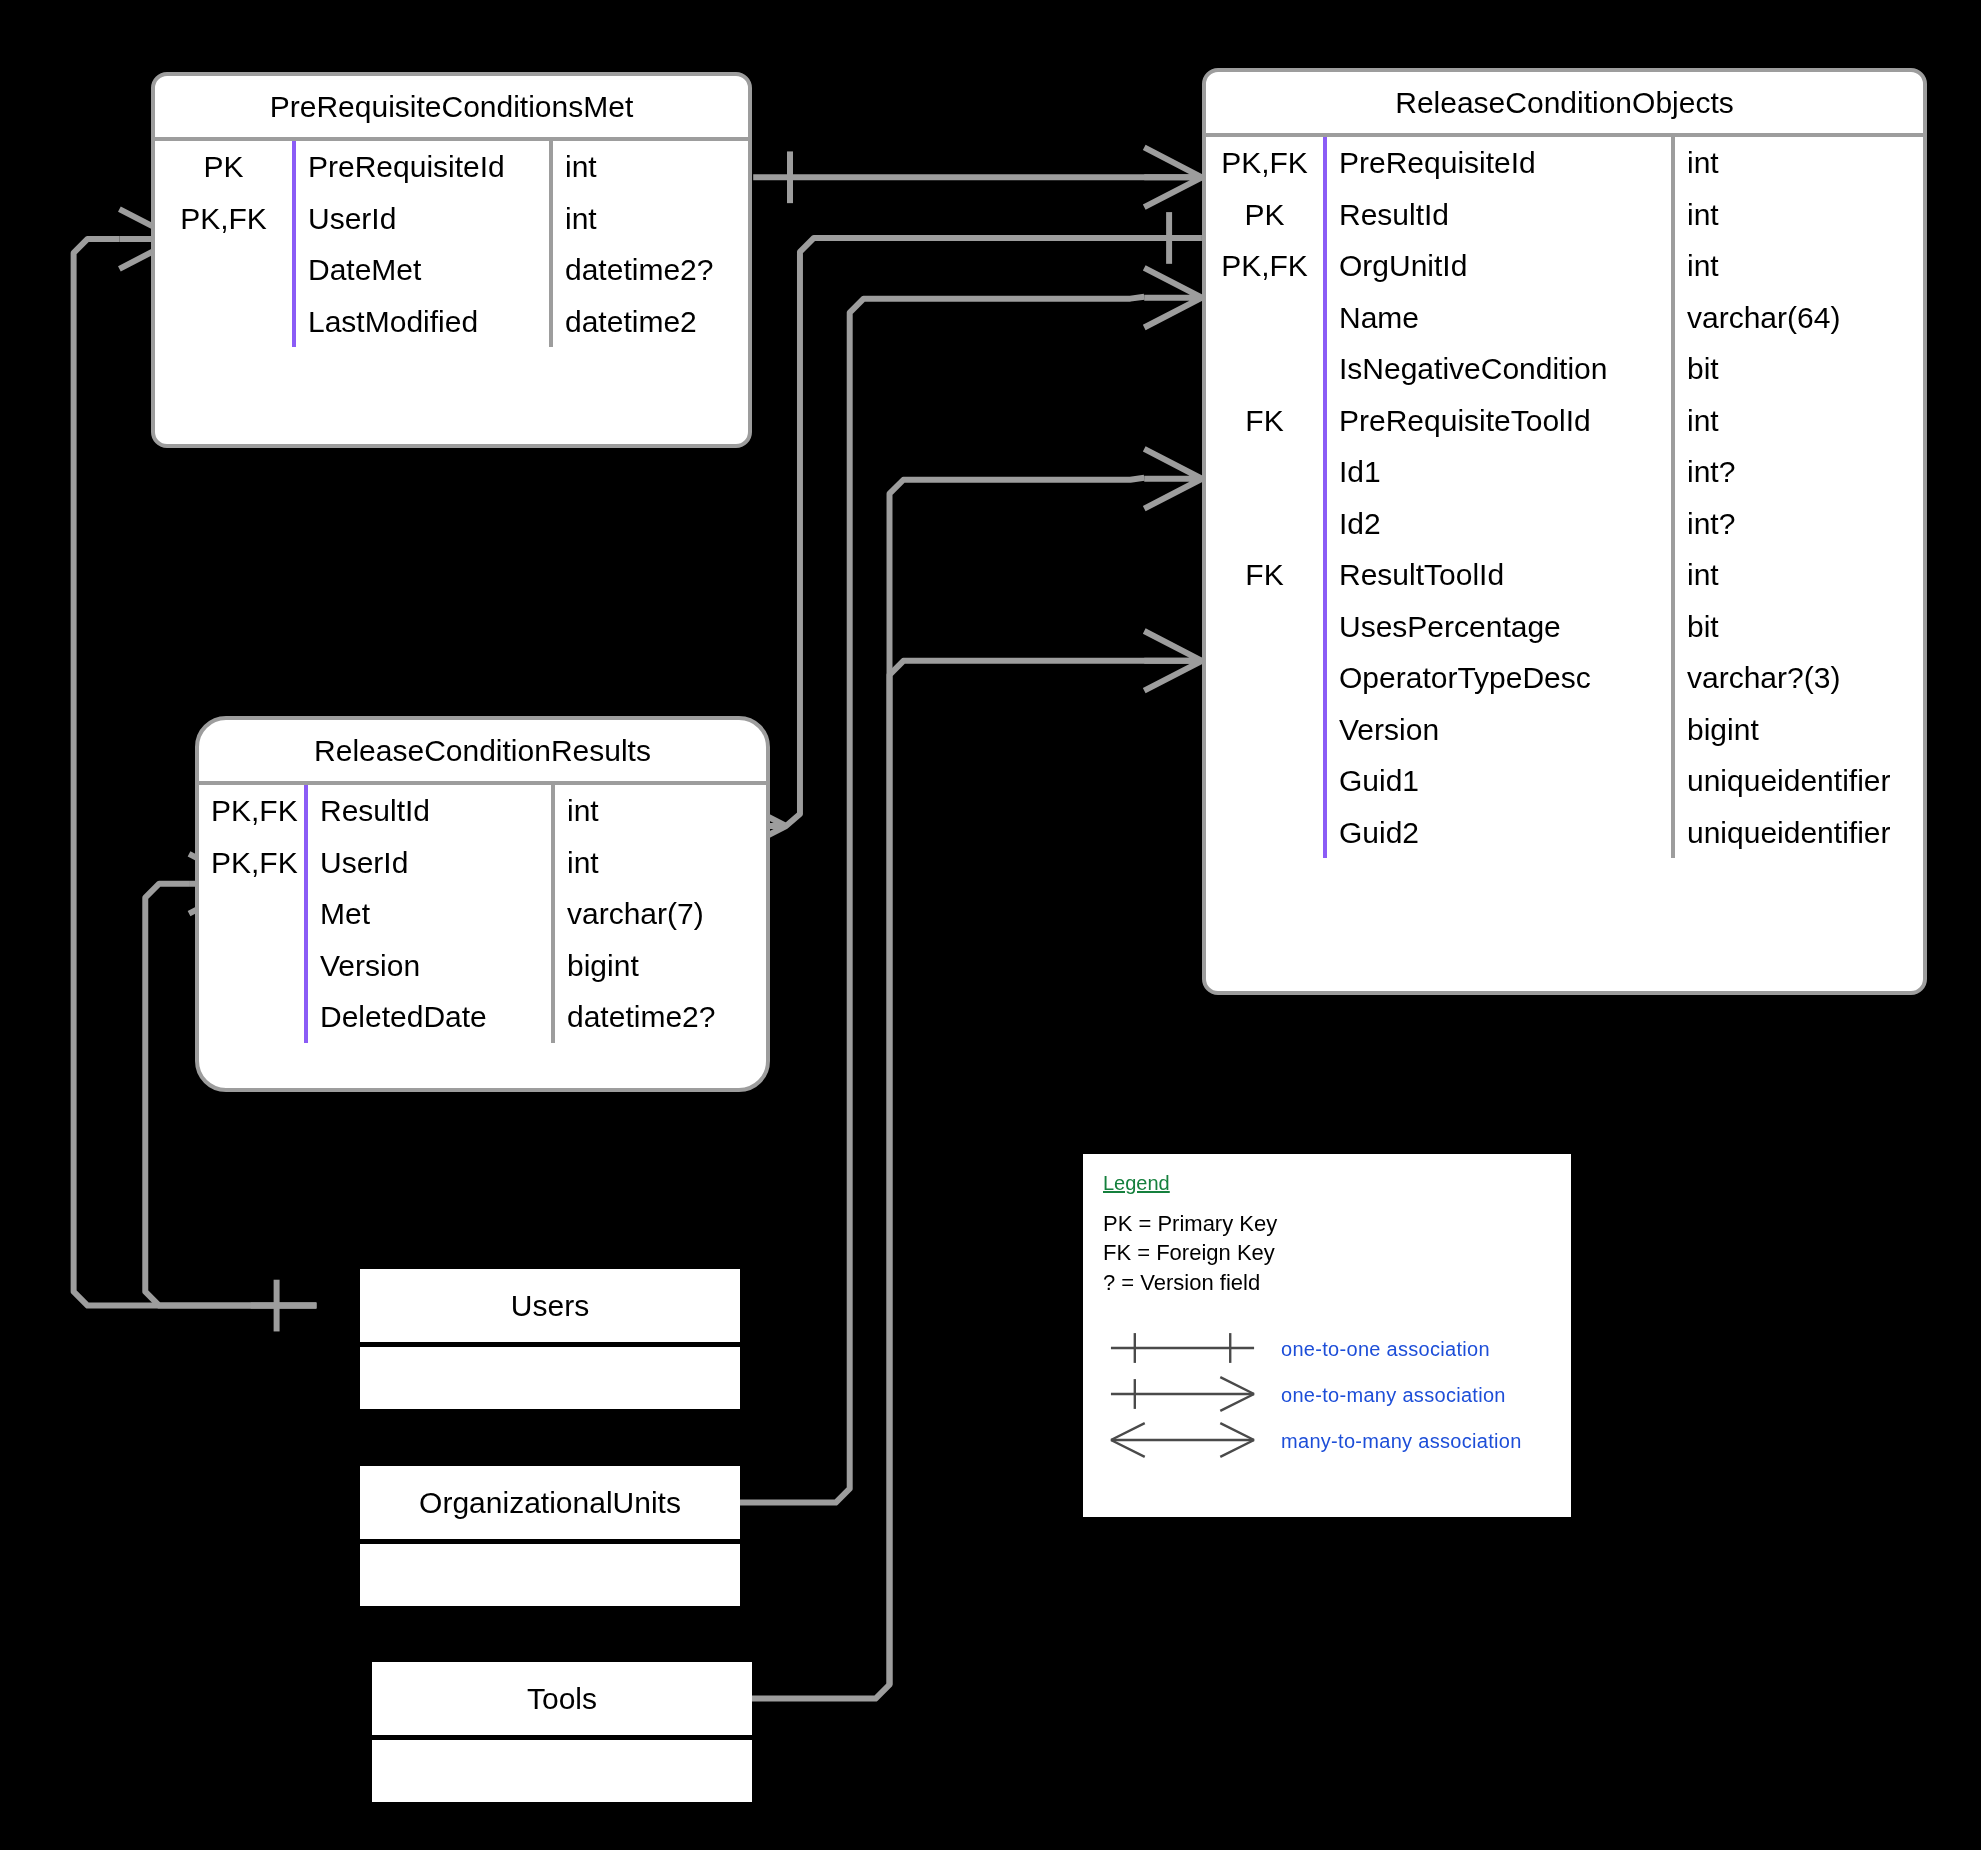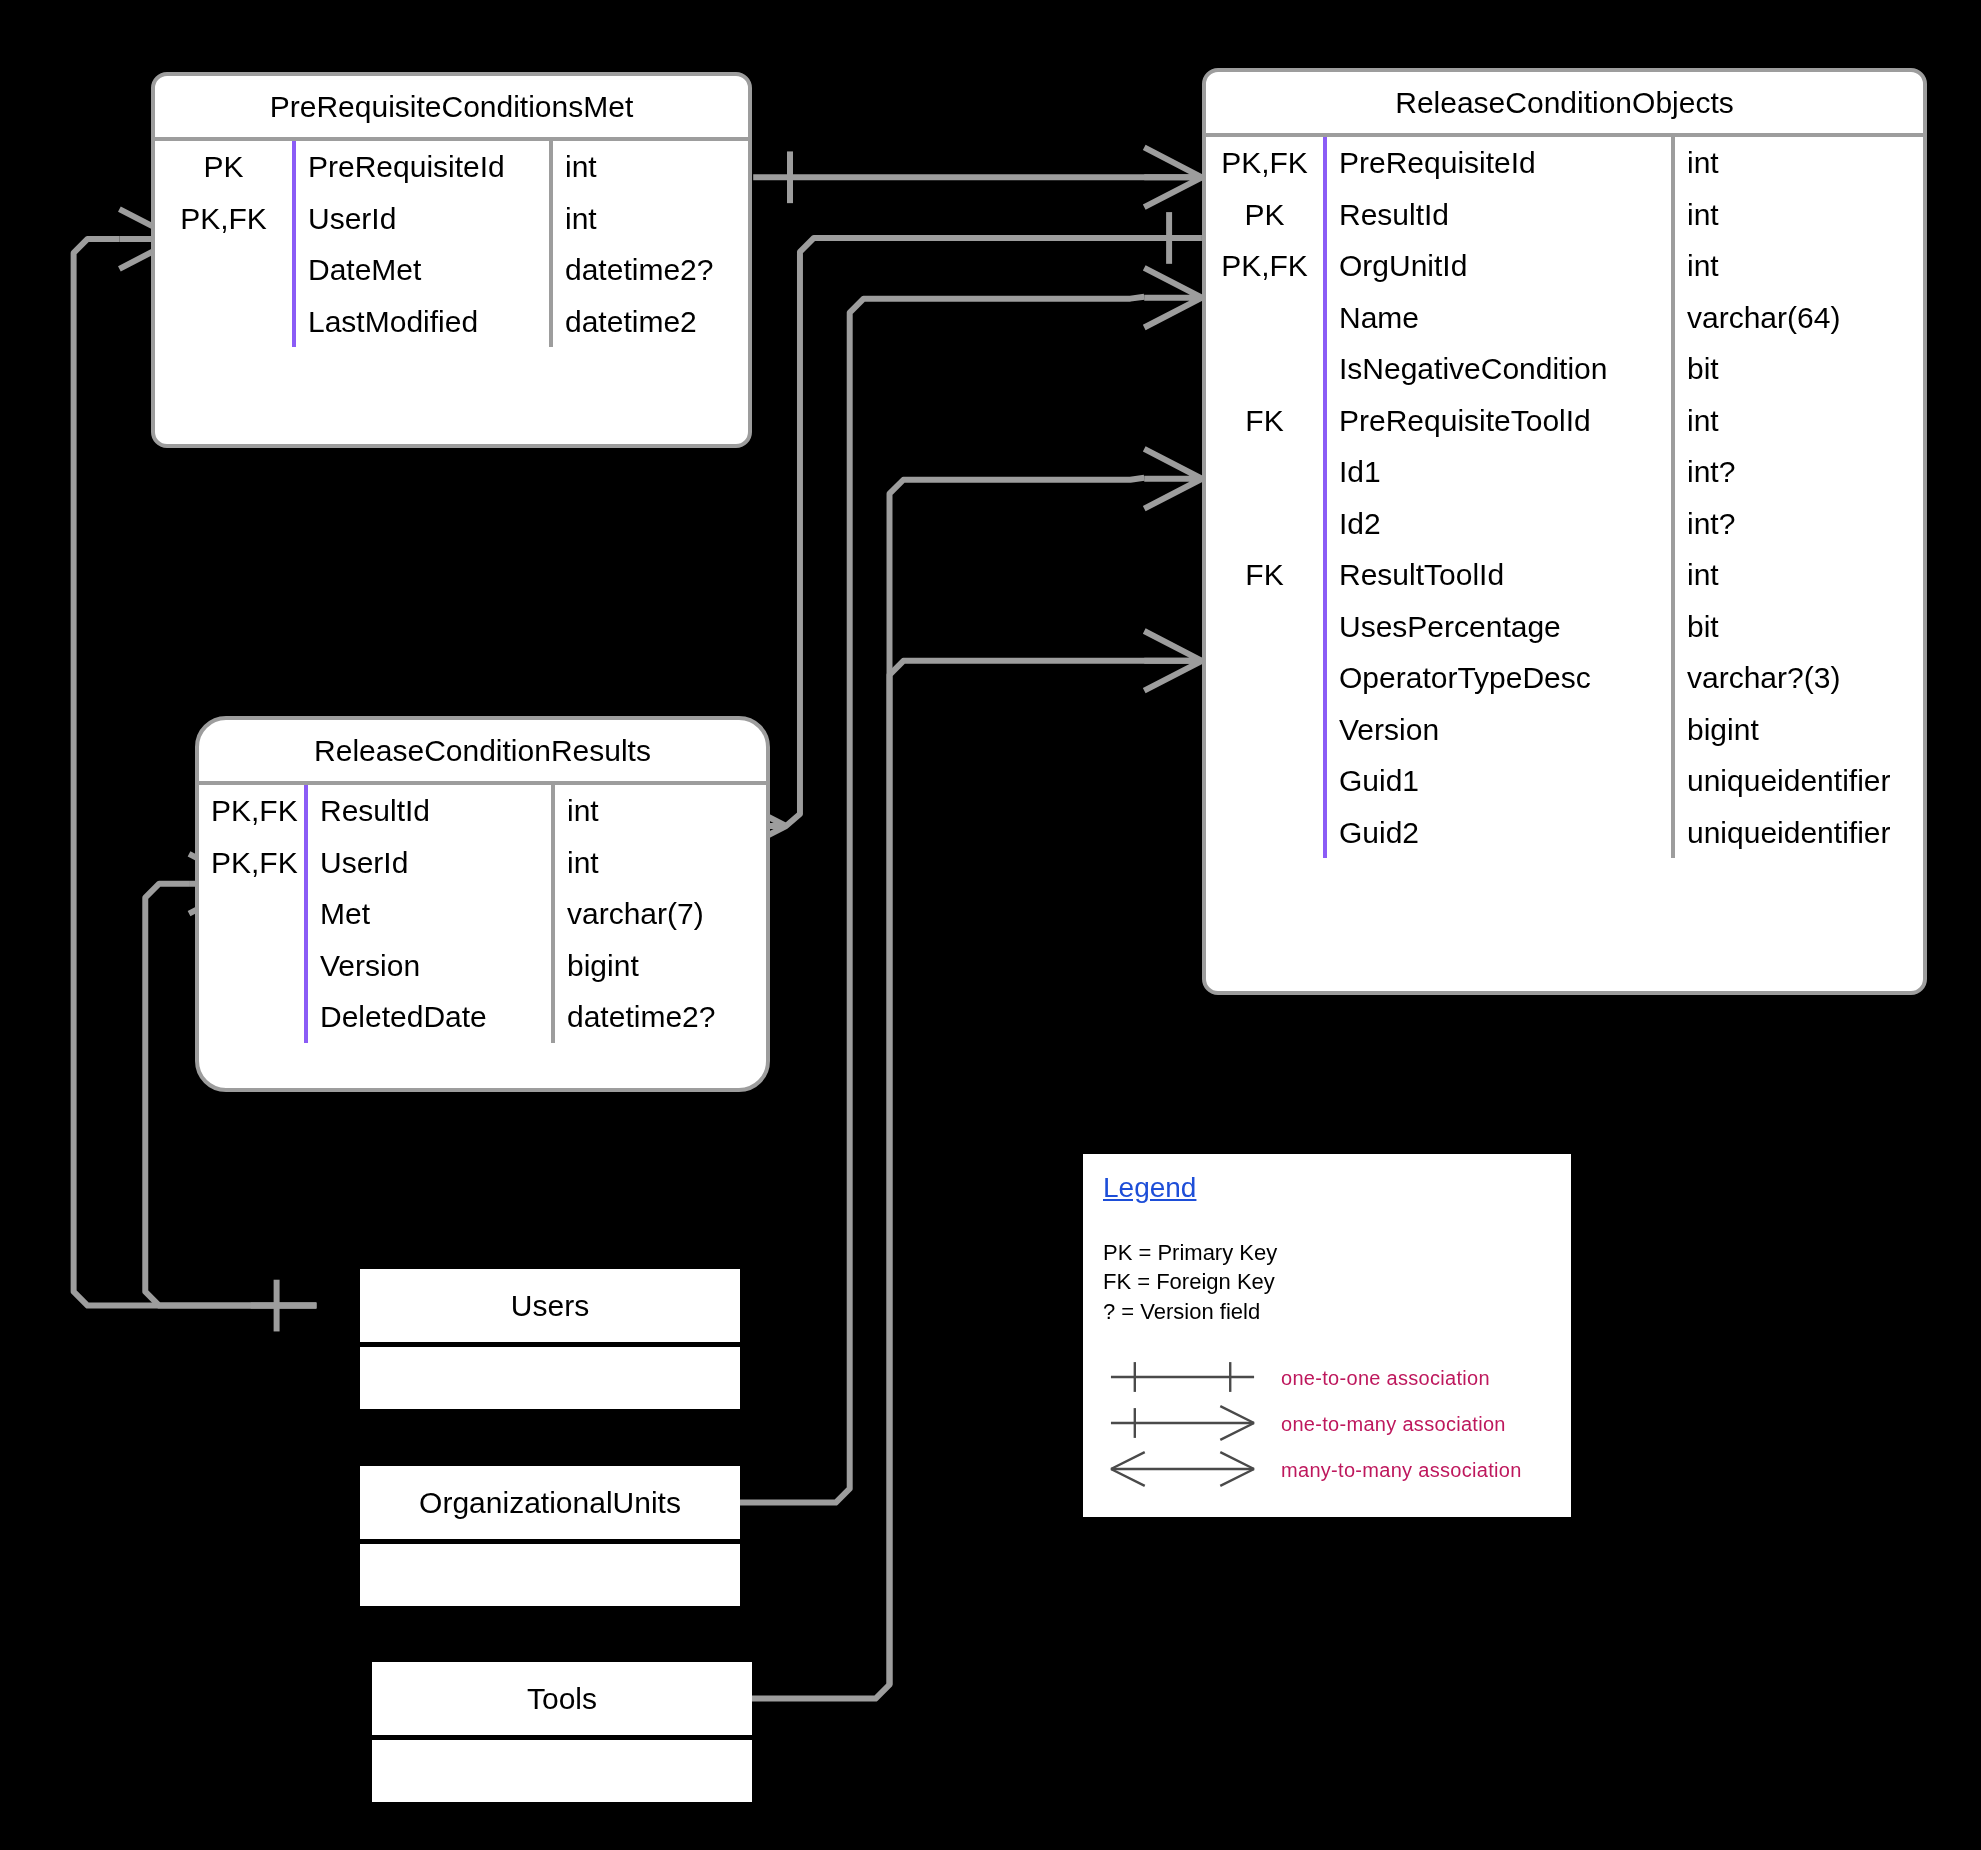--- a/index.html
+++ b/index.html
@@ -22,27 +22,27 @@
 
   
   .plain{position:absolute;z-index:5;margin-left:44px;}
   .plain .ptitle{background:#fff;color:#000;font-size:30px;text-align:center;
         display:flex;align-items:center;justify-content:center;box-sizing:border-box;}
   .plain .pbody{background:#fff;box-sizing:border-box;margin-top:5px;}
 
   
   #legend{position:absolute;background:#ffffff;box-sizing:border-box;z-index:6;
           padding:18px 20px;}
-  #legend .lg-title{font-size:28px;color:#1d4ed8;text-decoration:underline;
-          margin-bottom:34px;}
+  #legend .lg-title{font-size:20px;color:#15803d;text-decoration:underline;
+          margin-bottom:14px;}
   #legend .lg-line{font-size:22px;color:#000;line-height:1.33;}
   #legend .lg-rows{margin-top:30px;}
   #legend .lg-row{display:flex;align-items:center;height:46px;}
   #legend .lg-sym{width:164px;flex:0 0 164px;}
-  #legend .lg-txt{font-size:20px;color:#be185d;letter-spacing:0.3px;padding-left:14px;}
+  #legend .lg-txt{font-size:20px;color:#1d4ed8;letter-spacing:0.3px;padding-left:14px;}
 </style>
 </head>
 <body>
 
 <div id="canvas">
 
   <svg width="1981" height="1851" style="position:absolute;left:0;top:0;z-index:1" viewBox="0 0 1991 1860">
     <g fill="none" stroke="#9d9d9d" stroke-width="6" stroke-linecap="butt" stroke-linejoin="round">
 
       <path d="M757,178 L1208,178"></path>

